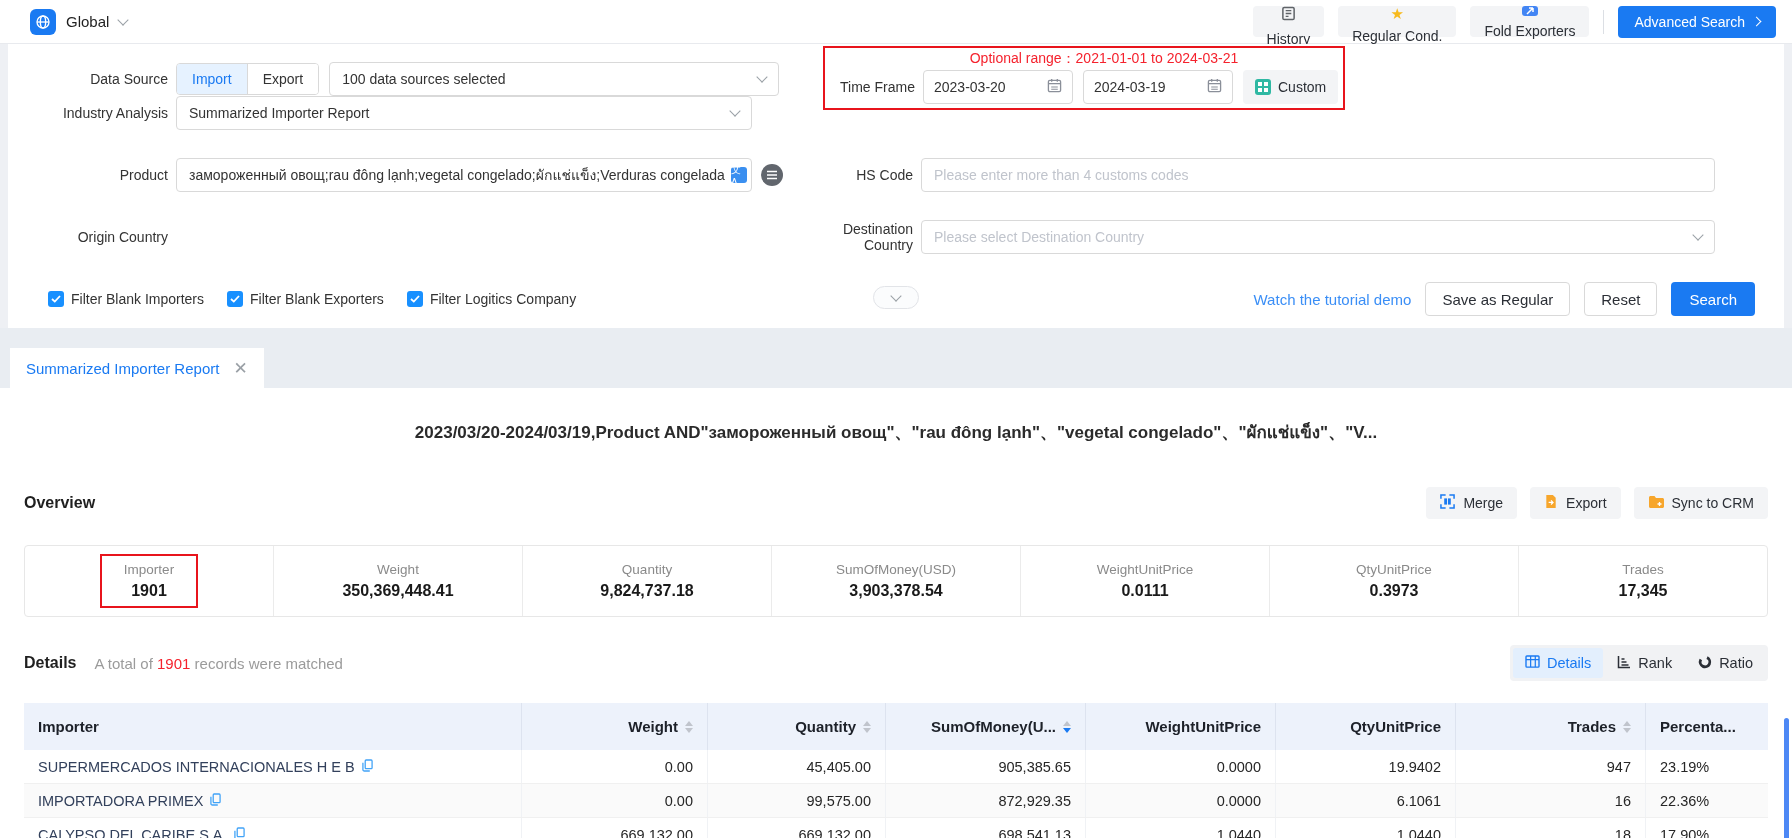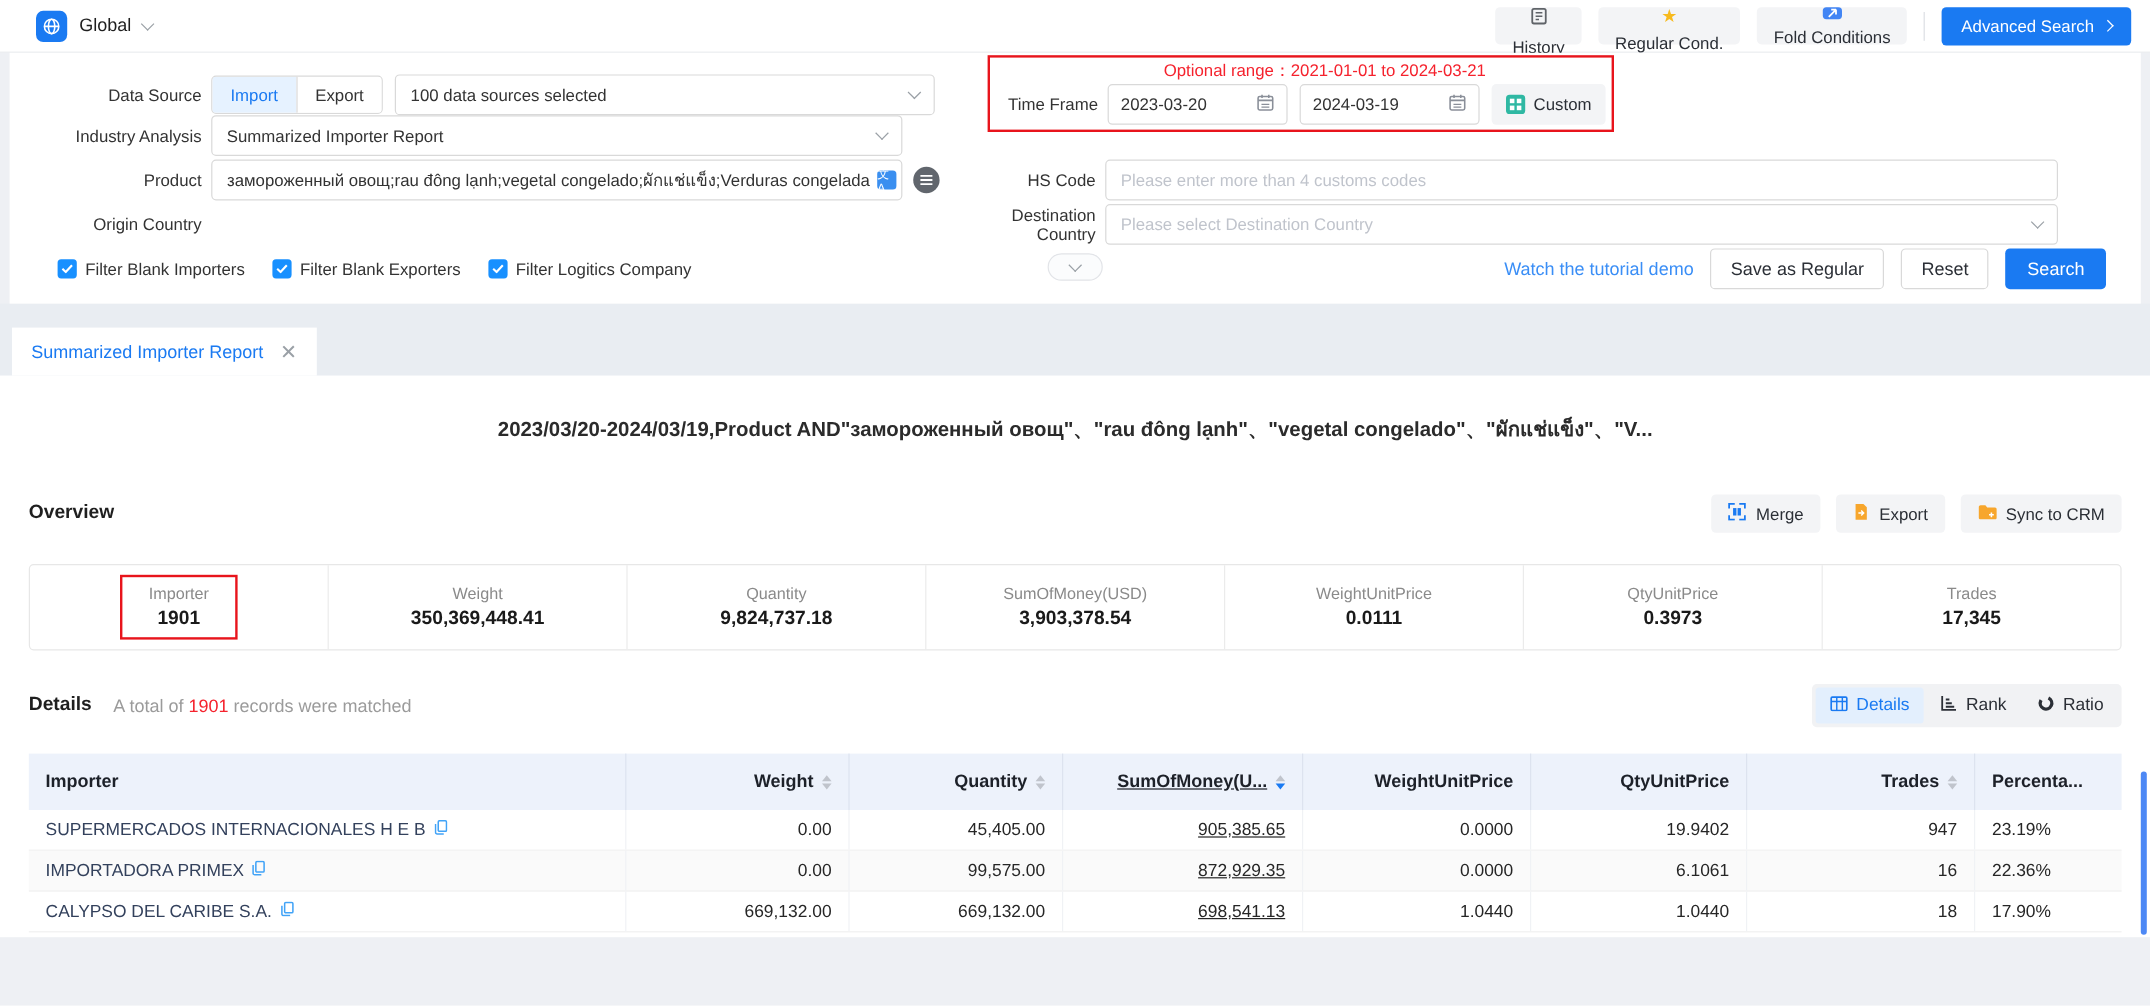--- a/index.html
+++ b/index.html
@@ -16,21 +16,21 @@
   .gbtn { height:31px; display:flex; align-items:center; gap:7px; padding:0 14px; background:#f3f4f6; border:none; border-radius:4px; font-size:14px; color:#2b2f36; cursor:pointer; font-family:inherit;flex-direction:column; }
   .vdiv { width:1px; height:24px; background:#dcdfe4; }
   .btn-primary { height:32px; background:#1a7af2; color:#fff; border:none; border-radius:4px; padding:0 16px; font-size:14px; display:flex; align-items:center; gap:8px; cursor:pointer; font-family:inherit; }
   .chev-r { width:7px; height:7px; border-right:1.7px solid #fff; border-bottom:1.7px solid #fff; transform:rotate(-45deg); display:inline-block; }
   .star { color:#f7ba1e; font-size:15px; line-height:1; }
   .fold-badge { width:16px; height:16px; background:#4285f4; border-radius:3px; display:flex; align-items:center; justify-content:center; }
 
   
   .search-panel { margin:0 8px; background:#fff; padding:18px 16px 12px; position:relative; }
   .frow { display:flex; align-items:center; height:34px; }
-  .frow + .frow { margin-top:3px; }
+  .frow + .frow { margin-top:28px; }
   .flabel { width:144px; text-align:right; margin-right:8px; color:#333; flex:none; font-size:14px; }
   .rlabel { width:120px; text-align:right; margin-right:8px; margin-left:auto; color:#333; flex:none; font-size:14px; }
   .seg { display:flex; height:32px; border:1px solid #d9d9d9; border-radius:4px; overflow:hidden; flex:none; }
   .seg .opt { padding:0 15px; display:flex; align-items:center; cursor:pointer; background:#fff; color:#333; }
   .seg .opt.sel { background:#e6f2ff; color:#1a7af2; }
   .seg .opt + .opt { border-left:1px solid #d9d9d9; }
   .fake-select { height:34px; border:1px solid #d9d9d9; border-radius:4px; display:flex; align-items:center; padding:0 12px; background:#fff; cursor:pointer; }
   .fake-select .val { flex:1; color:#333; white-space:nowrap; overflow:hidden; }
   .fake-select .ph { color:#c0c4cc; }
   .fake-select .chev { flex:none; margin-left:8px; }
@@ -101,21 +101,21 @@
   .th, .td { display:flex; align-items:center; padding:0 14px; overflow:hidden; white-space:nowrap; }
   .th { font-weight:bold; color:#1d2129; font-size:15px; border-right:1px solid #dde3ef; }
   .th:last-child { border-right:none; }
   .td { font-size:14.5px; color:#262626; border-right:1px solid #f0f2f5; }
   .td:last-child { border-right:none; }
   .tr.body { height:34px; border-bottom:1px solid #f0f0f0; }
   .tr.body.alt { background:#fafafa; }
   .c0 { flex:1 1 auto; min-width:0; }
   .c1 { width:186px; flex:none; justify-content:flex-end; }
   .c2 { width:178px; flex:none; justify-content:flex-end; }
-  .c3 { width:200px; flex:none; justify-content:flex-end;text-decoration:underline; }
+  .c3 { width:200px; flex:none; justify-content:flex-end; }
   .c4 { width:190px; flex:none; justify-content:flex-end; }
   .c5 { width:180px; flex:none; justify-content:flex-end; }
   .c6 { width:190px; flex:none; justify-content:flex-end; }
   .c7 { width:122px; flex:none; justify-content:flex-start; }
   .importer-link { color:#33415c; cursor:pointer; text-decoration:none; overflow:hidden; text-overflow:ellipsis; }
   .copy-ic { margin-left:7px; flex:none; cursor:pointer; }
   .carets { display:inline-flex; flex-direction:column; gap:2px; margin-left:7px; cursor:pointer; }
   .carets i { display:block; width:0; height:0; border-left:4.5px solid transparent; border-right:4.5px solid transparent; }
   .carets .up { border-bottom:5px solid #c0c4cc; }
   .carets .dn { border-top:5px solid #c0c4cc; }
@@ -148,21 +148,21 @@
     <button class="gbtn">
       <span class="star">★</span>
       <span>Regular Cond.</span>
     </button>
     <button class="gbtn">
       <span class="fold-badge">
           <svg width="10" height="10" viewBox="0 0 10 10">
             <path d="M2 8 L8 2 M8 2 H4 M8 2 V6" stroke="#fff" stroke-width="1.5" fill="none"></path>
           </svg>
         </span>
-      <span>Fold Conditions</span>
+      <span>Fold Exporters</span>
     </button>
     <span class="vdiv"></span>
     <button class="btn-primary">
       <span>Advanced Search</span>
       <span class="chev-r"></span>
     </button>
   </div>
 </header>
 
 <section class="search-panel">

